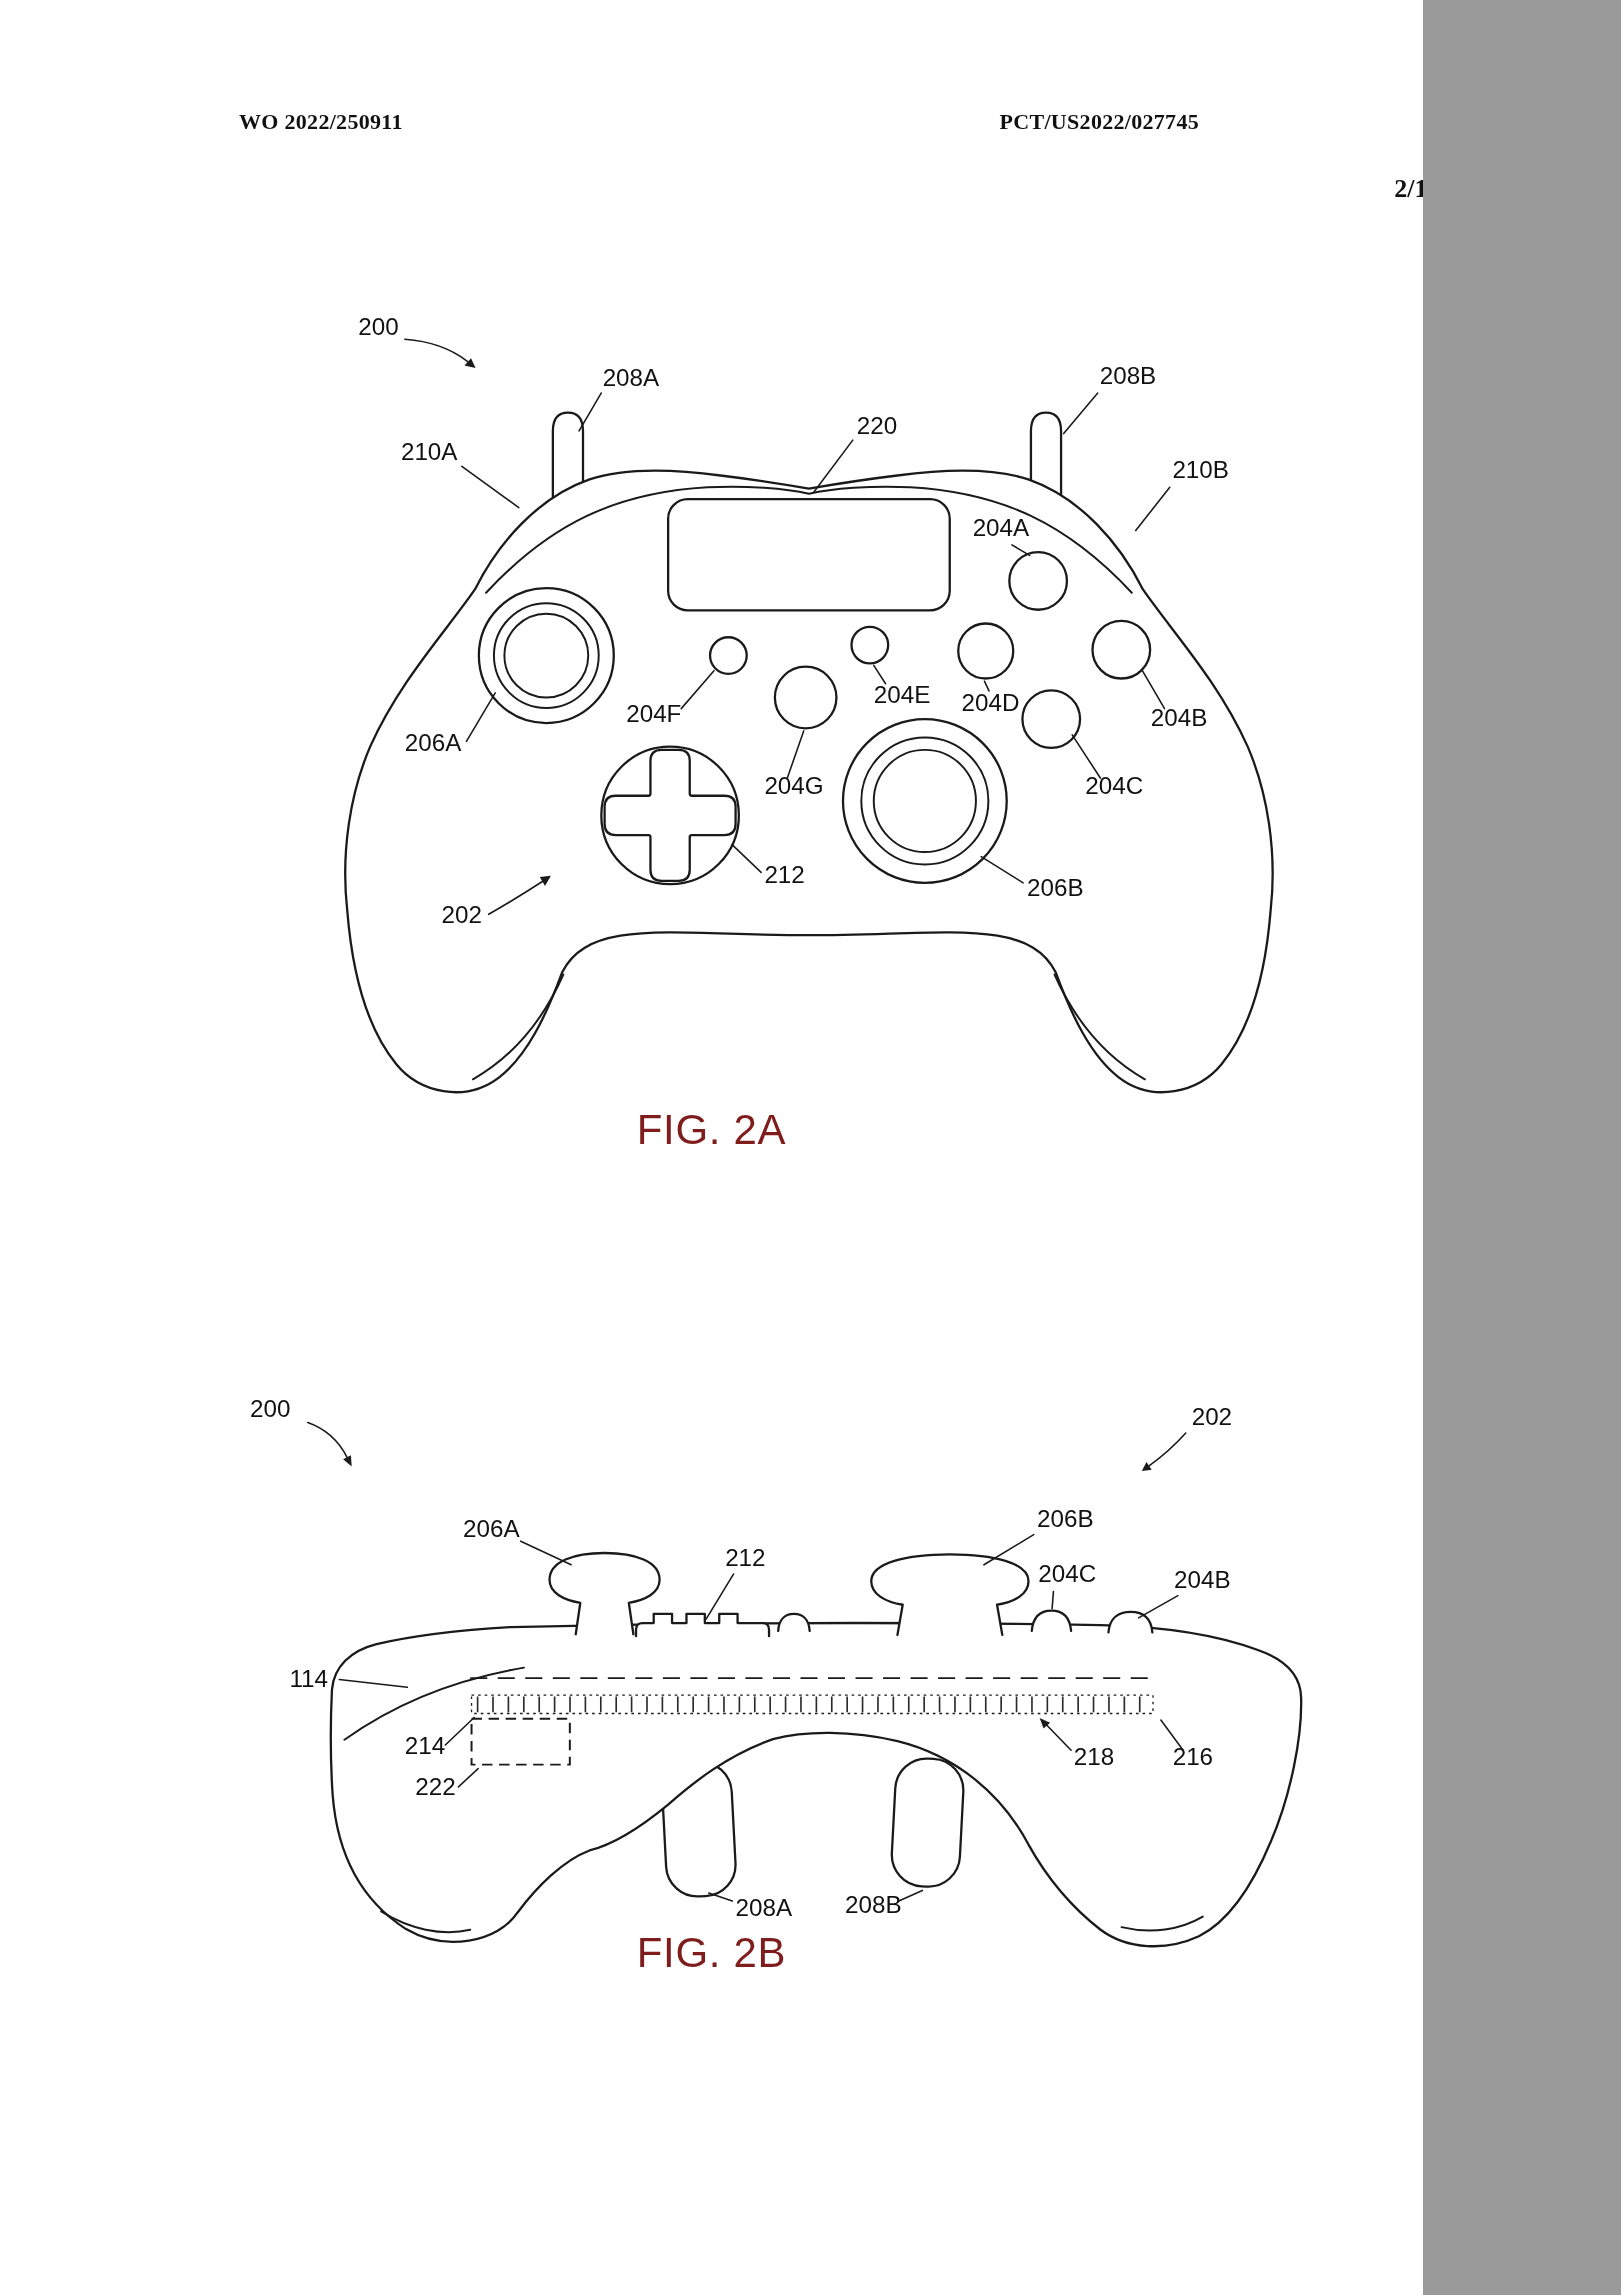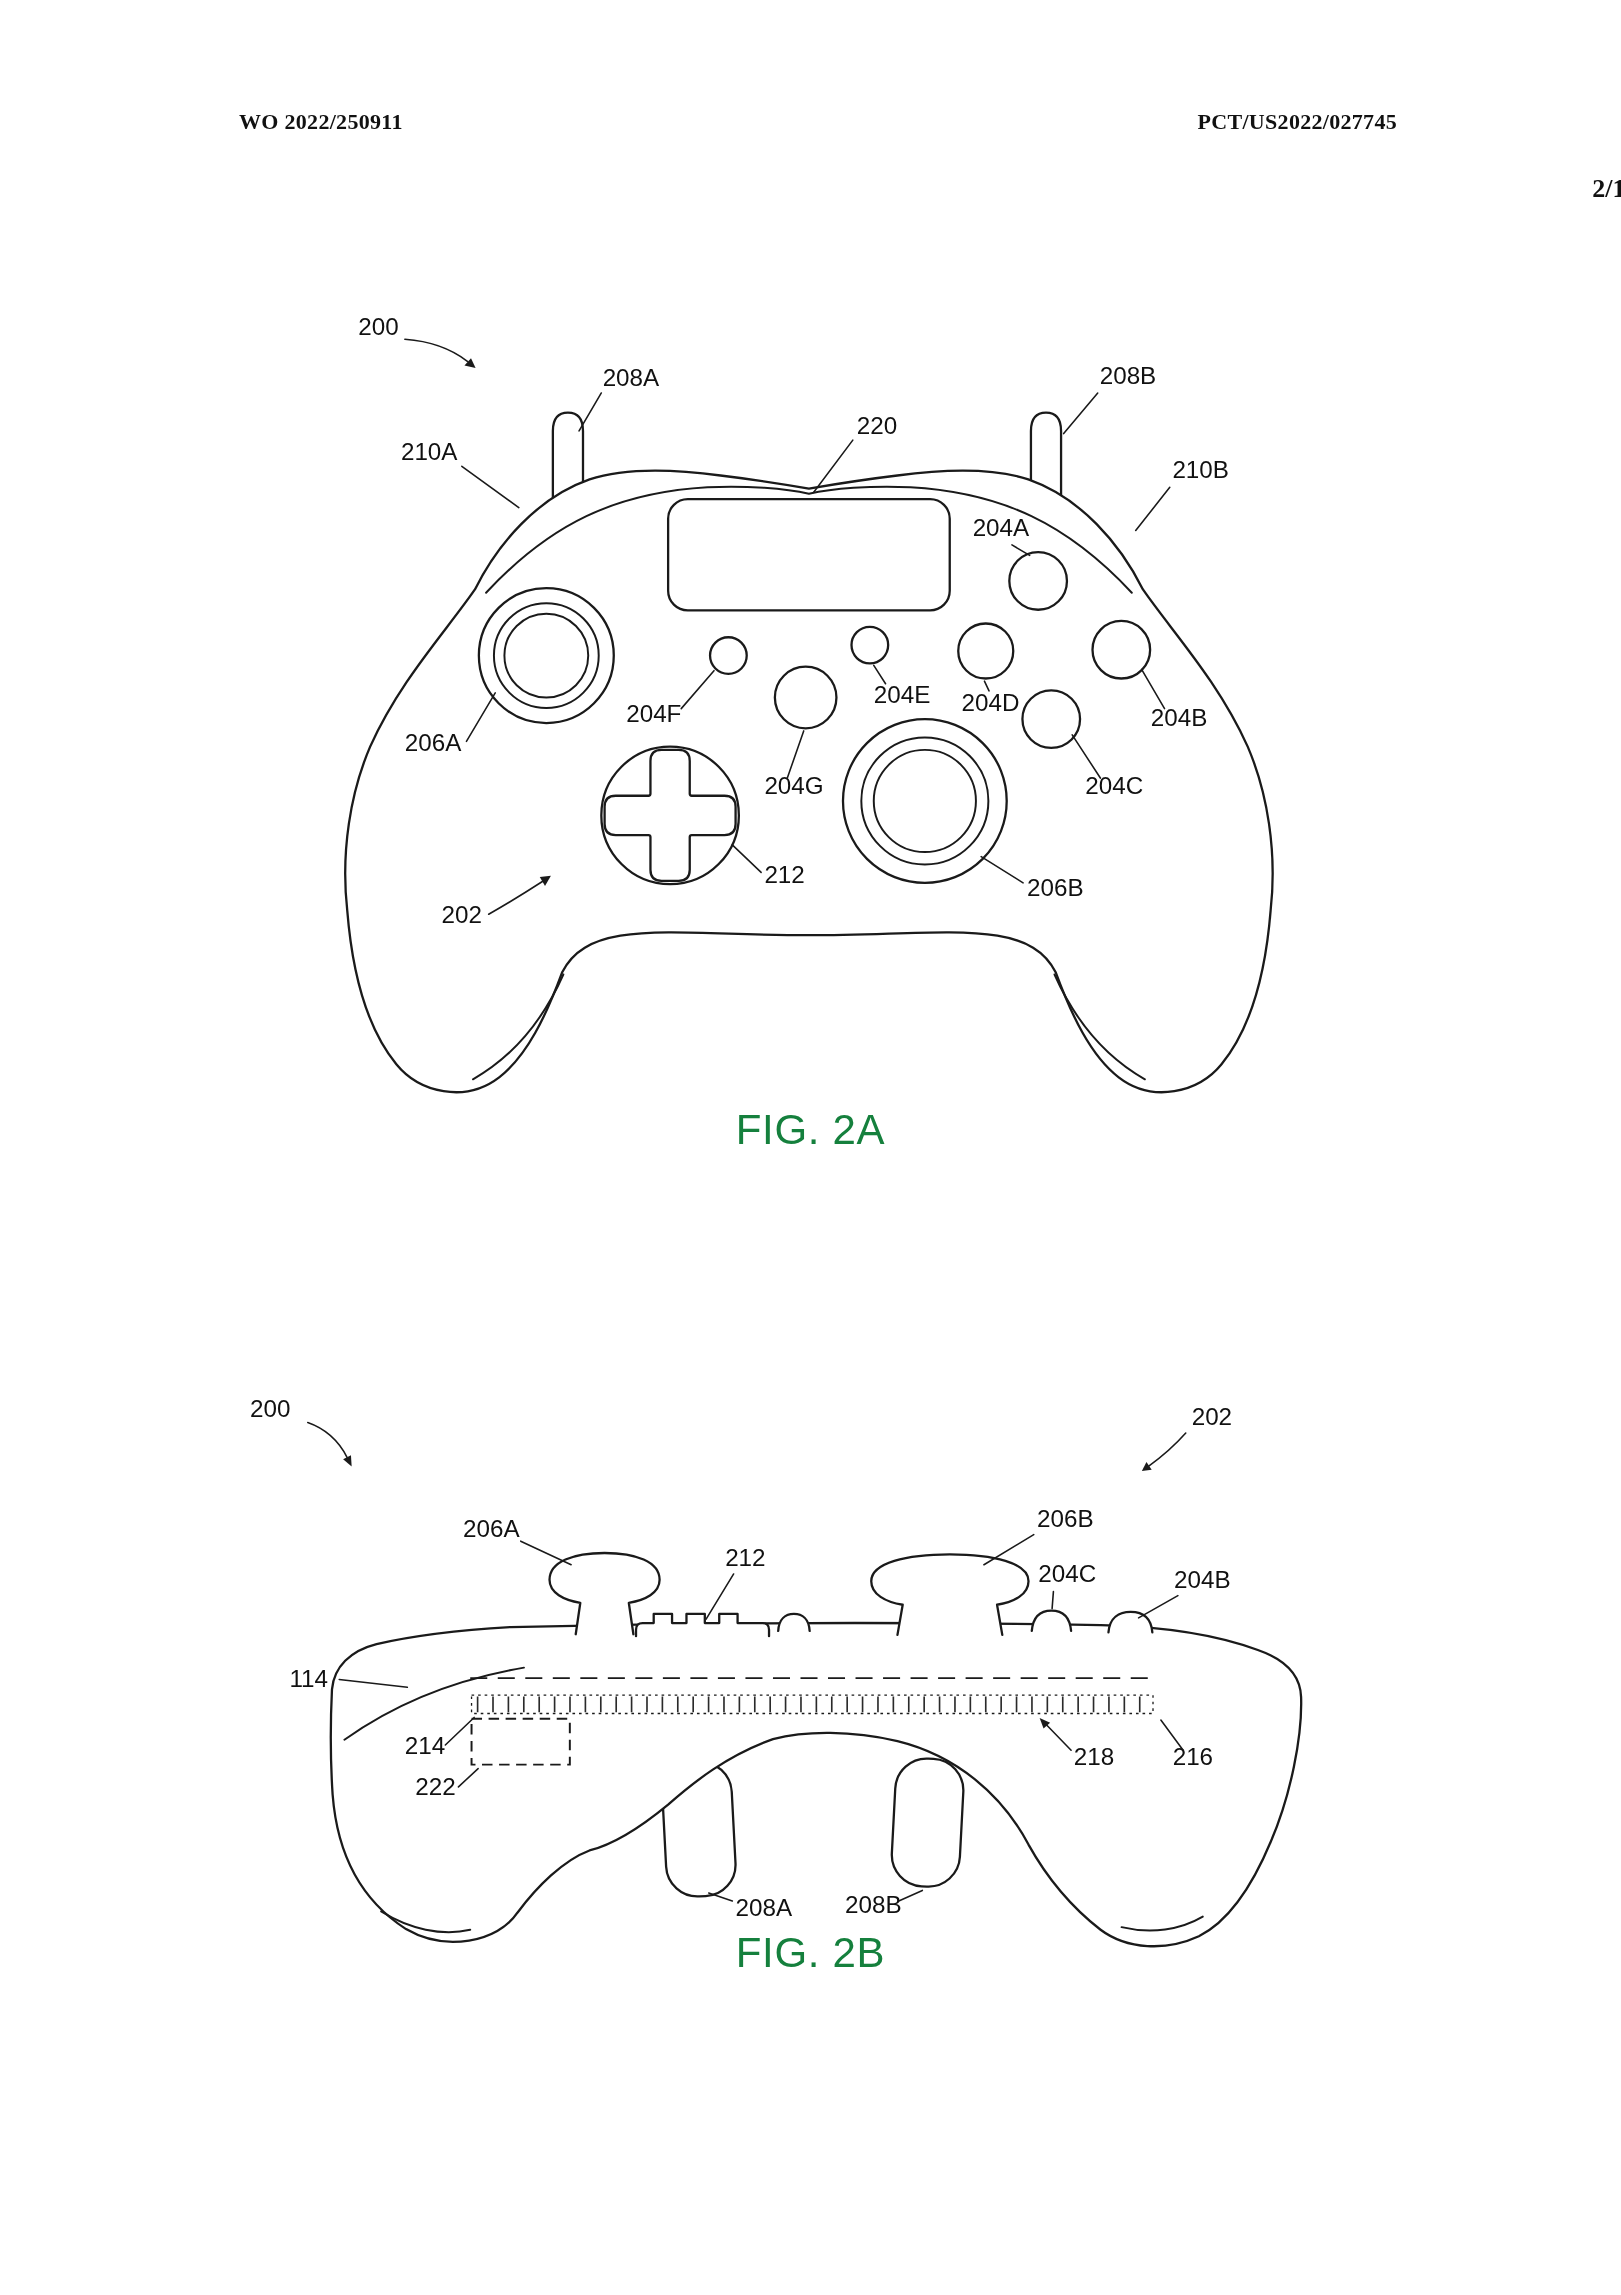--- a/index.html
+++ b/index.html
@@ -1,26 +1,26 @@
 <!DOCTYPE html>
 <html style="font-size:10.5px"><head>
 <meta charset="utf-8">
 <style>
   html,body{margin:0;padding:0;background:#9a9a9a;}
   .sheet{
-    position:relative;width:1621px;height:2295px;background:#ffffff;
+    position:relative;width:1423px;height:2295px;background:#ffffff;
     font-family:"Liberation Serif",serif;color:#111;overflow:hidden;
   }
   .hdr{position:absolute;top:109px;font-size:22px;font-weight:bold;letter-spacing:0.3px;}
   .hdr-left{left:239px;}
   .hdr-right{right:224px;}
   .sheet-num{position:absolute;top:174px;left:16px;width:100%;text-align:right;font-size:26px;font-weight:bold;}
   .fig-caption{
     position:absolute;left:0;width:100%;text-align:center;
-    font-family:"Liberation Sans",sans-serif;font-size:42px;color:#15803d;letter-spacing:0.7px;
+    font-family:"Liberation Sans",sans-serif;font-size:42px;color:#7f1d1d;letter-spacing:0.7px;
   }
   #cap2a{top:1106px;}
   #cap2b{top:1929px;}
   svg{position:absolute;}
   .ol{fill:#ffffff;stroke:#1a1a1a;stroke-width:3.5;stroke-linejoin:round;stroke-linecap:round;}
   .ln{fill:none;stroke:#1a1a1a;stroke-width:3;stroke-linejoin:round;stroke-linecap:round;}
   .leader{fill:none;stroke:#1a1a1a;stroke-width:2.4;stroke-linecap:round;}
   .label{font-family:"Liberation Sans",sans-serif;font-size:37px;fill:#111;stroke:none;}
   .head{fill:#1a1a1a;stroke:none;}
   .dash1{fill:none;stroke:#1a1a1a;stroke-width:3;stroke-dasharray:26 16;}

